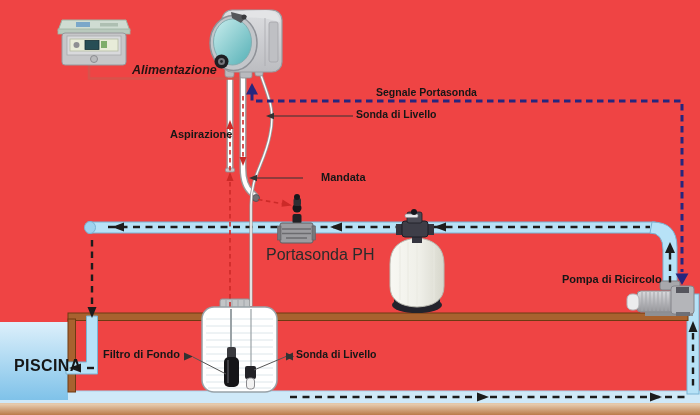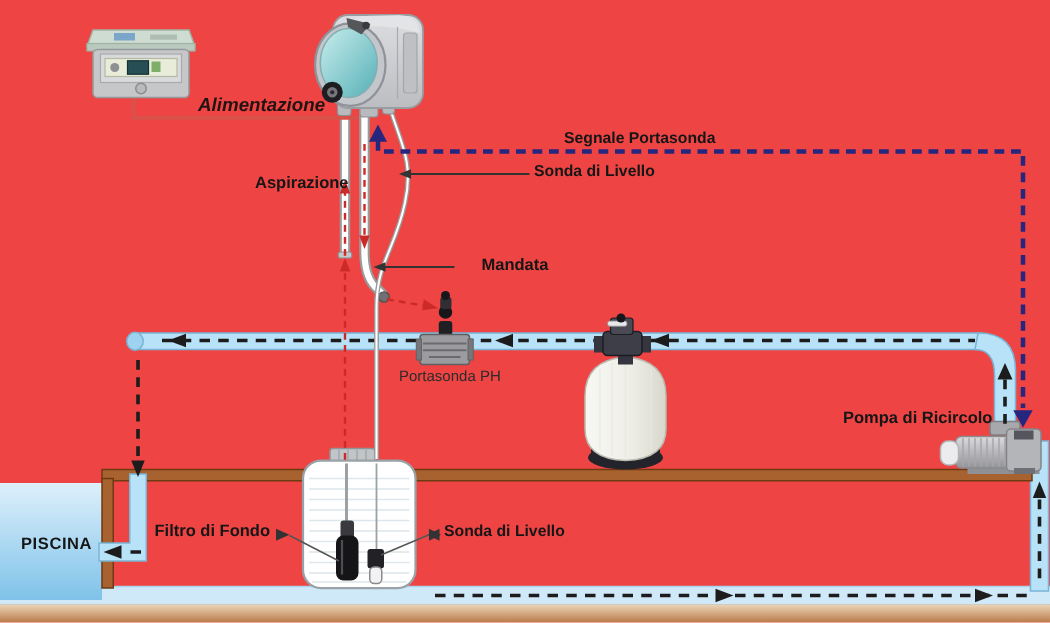--- a/index.html
+++ b/index.html
@@ -1,29 +1,29 @@
 <!DOCTYPE html>
 <html><head>
 <meta charset="utf-8">
 <style>
   html,body{margin:0;padding:0;background:#fff;}
   #stage{position:relative;width:700px;height:415px;background:#ef4444;overflow:hidden;
          font-family:"Liberation Sans",sans-serif;}
   #scene{position:absolute;left:0;top:0;}
   .lbl{position:absolute;font:bold 11px "Liberation Sans",sans-serif;color:#161616;white-space:nowrap;}
   #lbl-alimentazione{left:132px;top:63px;font-style:italic;font-size:12.5px;color:#231312;}
-  #lbl-aspirazione{left:170px;top:116px;}
+  #lbl-aspirazione{left:170px;top:128px;}
   #lbl-segnale{left:376px;top:86px;font-size:10.5px;}
   #lbl-sonda-top{left:356px;top:108px;font-size:10.5px;}
   #lbl-mandata{left:306px;top:171px;margin-left:15px;}
-  #lbl-portasonda{left:266px;top:246px;font-weight:normal;font-size:10px;color:#2b2b2b;}
+  #lbl-portasonda{left:266px;top:246px;font-weight:normal;font-size:16px;color:#2b2b2b;}
   #lbl-pompa{left:562px;top:273px;}
   #lbl-filtro{left:103px;top:348px;}
   #lbl-sonda-tank{left:296px;top:348px;font-size:10.5px;}
-  #lbl-piscina{left:14px;top:357px;font-size:11px;letter-spacing:.4px;}
+  #lbl-piscina{left:14px;top:357px;font-size:16px;letter-spacing:.4px;}
 </style>
 </head>
 <body>
 
 <div id="stage">
 <svg id="scene" width="700" height="415" viewBox="0 0 700 415">
   <defs>
     <linearGradient id="gSand" x1="0" y1="0" x2="0" y2="1">
       <stop offset="0" stop-color="#f0dcc2"></stop>
           <stop offset="1" stop-color="#ba7b49"></stop>

